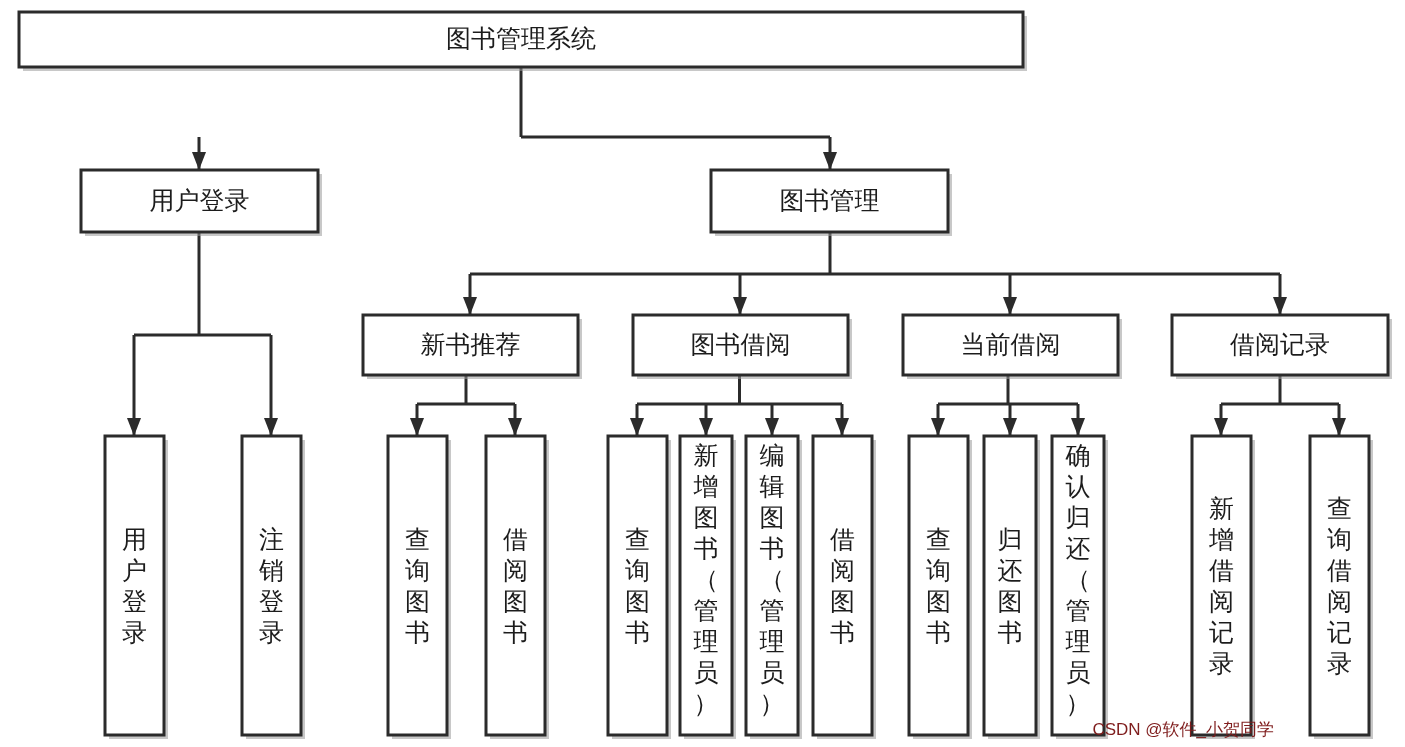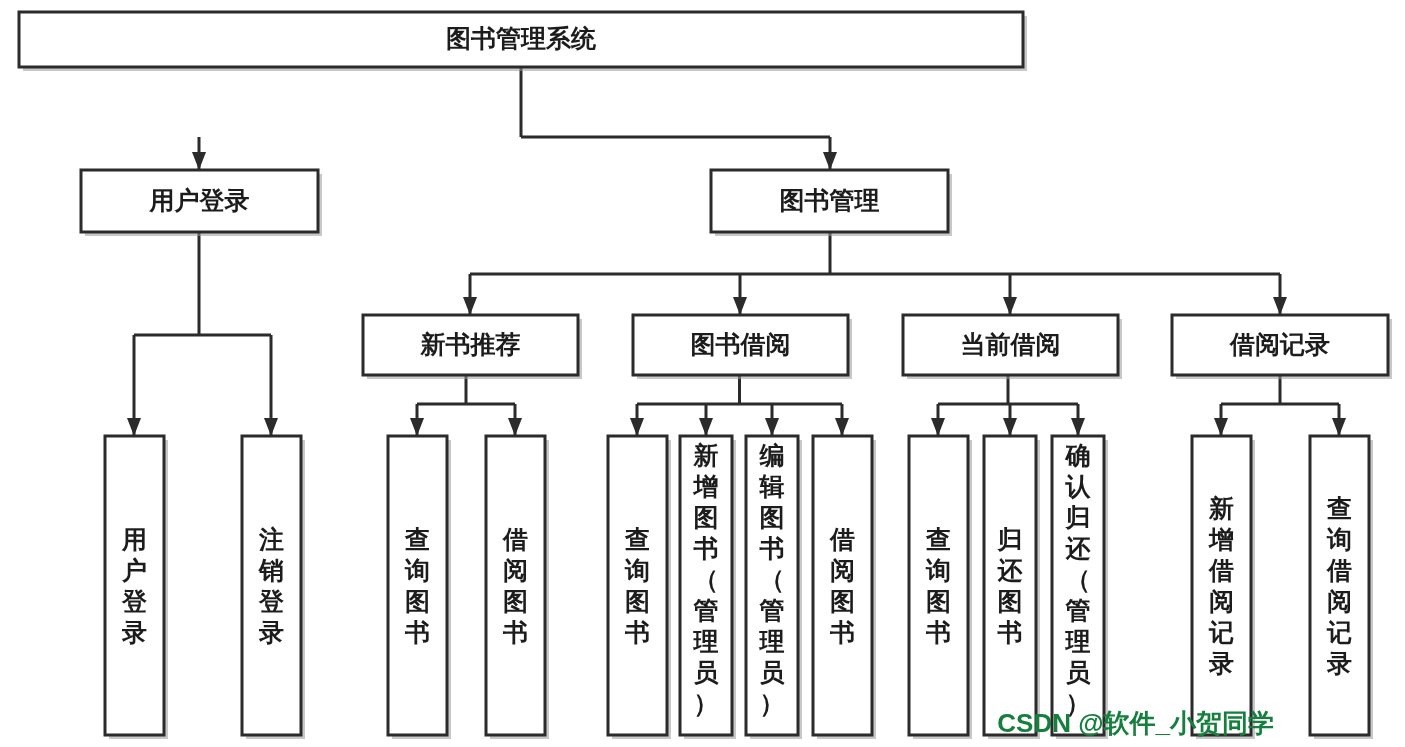--- a/index.html
+++ b/index.html
@@ -11,21 +11,20 @@
     width: 1405px;
     height: 747px;
     font-family: "Liberation Sans", "DejaVu Sans", sans-serif;
     overflow: hidden;
     position: relative;
   }
   #diagram-root {
     position: relative;
     width: 1288px;
     height: 747px;
-    font-weight: bold;
   }
   svg#flowchart {
     display: block;
     width: 1405px;
     height: 747px;
   }
   .node-box {
     fill: #ffffff;
     stroke: #2b2b2b;
     stroke-width: 3;
@@ -54,22 +53,22 @@
     font-family: "Liberation Sans", "DejaVu Sans", sans-serif;
     font-size: 25px;
     fill: #1c1c1c;
     text-anchor: middle;
   }
   .watermark-text {
     position: absolute;
     right: 14px;
     bottom: 6px;
     font-family: "Liberation Sans", "DejaVu Sans", sans-serif;
-    font-size: 26px;
-    color: #15803d;
+    font-size: 17px;
+    color: #7f1d1d;
     white-space: nowrap;
     user-select: none;
     margin-left: 16px;
   }
 </style>
 </head>
 <body>
 
 <div id="diagram-root">
   <svg id="flowchart" viewBox="0 0 1405 747">

